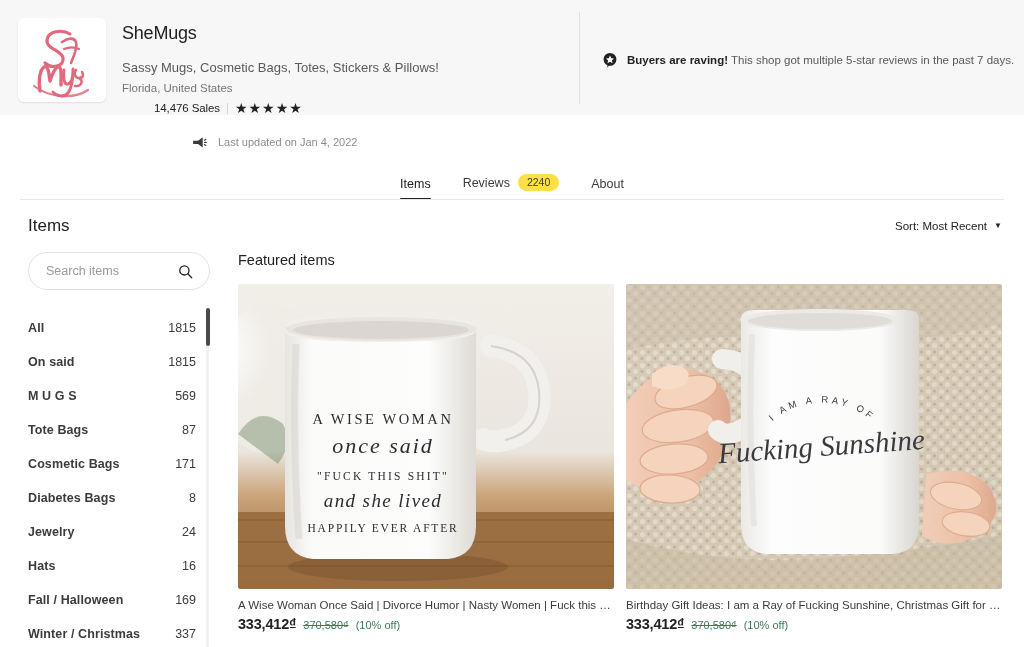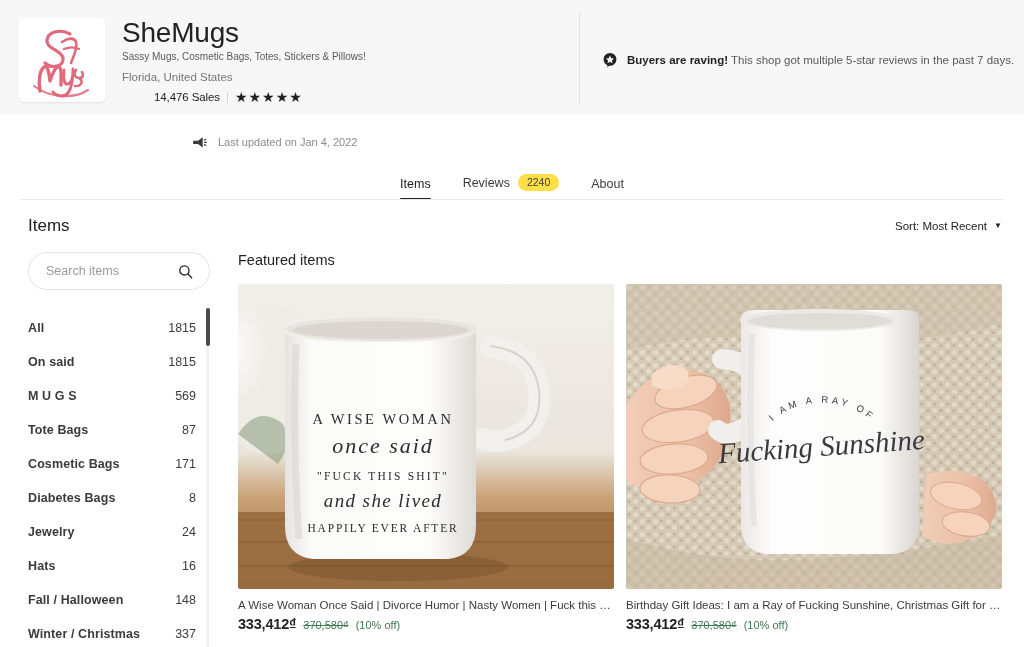--- a/index.html
+++ b/index.html
@@ -32,31 +32,31 @@
     background: #ffffff;
     border-radius: 6px;
     box-shadow: 0 1px 2px rgba(0,0,0,0.10);
     display: flex; align-items: center; justify-content: center;
     flex: 0 0 auto;
     overflow: hidden;
   }
   .shop-logo svg { display:block; }
   .shop-meta { padding-left: 16px; padding-top: 2px; }
   .shop-name {
-    font-size: 28px;
+    font-size: 18px;
     font-weight: 400;
     line-height: 26px;
     color: #222;
     letter-spacing: -0.2px;
   }
   .shop-tagline {
-    font-size: 10px;
+    font-size: 13px;
     color: #595959;
     line-height: 16px;
-    margin-top: 3px;
+    margin-top: 14px;
   }
   .shop-location {
     font-size: 11.5px;
     color: #767676;
     line-height: 16px;
     margin-top: 4px;
   }
   .shop-salesrow {
     display: flex; align-items: center;
     margin-top: 5px;
@@ -372,21 +372,21 @@
       <div class="cat-item">
         <span class="cat-label">Jewelry</span>
         <span class="cat-count">24</span>
       </div>
       <div class="cat-item">
         <span class="cat-label">Hats</span>
         <span class="cat-count">16</span>
       </div>
       <div class="cat-item">
         <span class="cat-label">Fall / Halloween</span>
-        <span class="cat-count">148</span>
+        <span class="cat-count">169</span>
       </div>
       <div class="cat-item">
         <span class="cat-label">Winter / Christmas</span>
         <span class="cat-count">337</span>
       </div>
     </div>
 
     <div class="scrollbar-track"></div>
     <div class="scrollbar-thumb"></div>
   </div>

